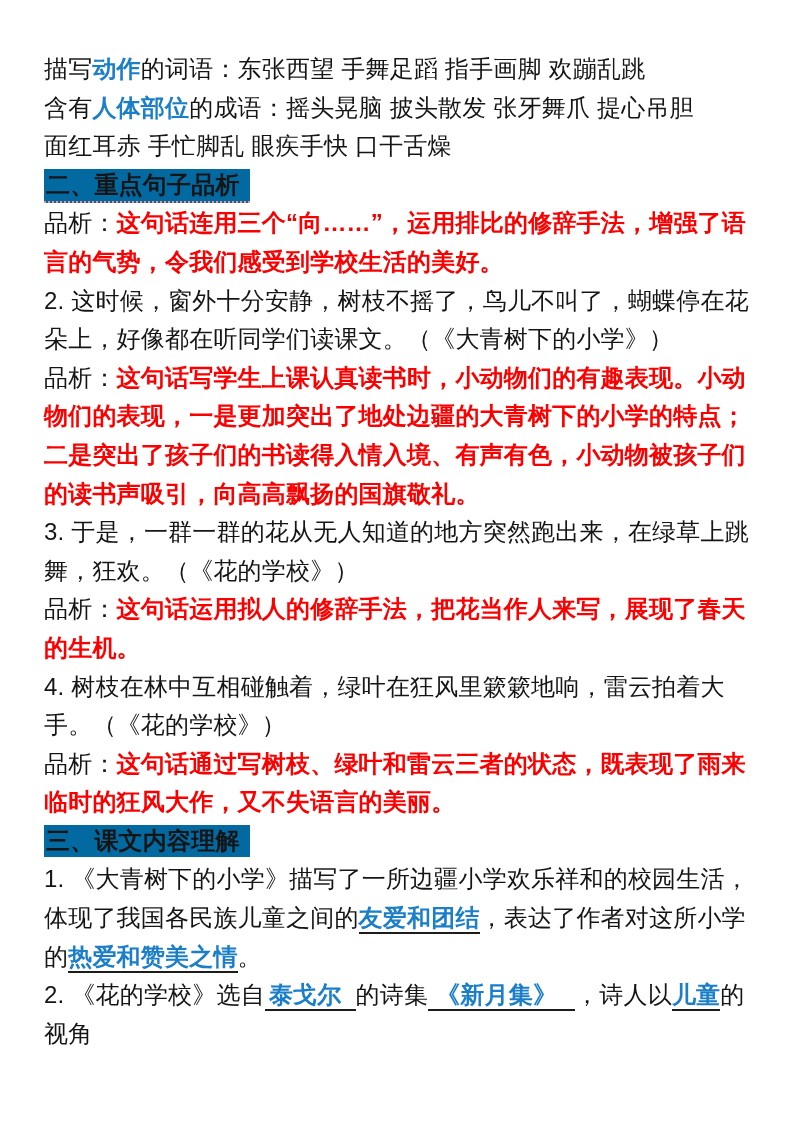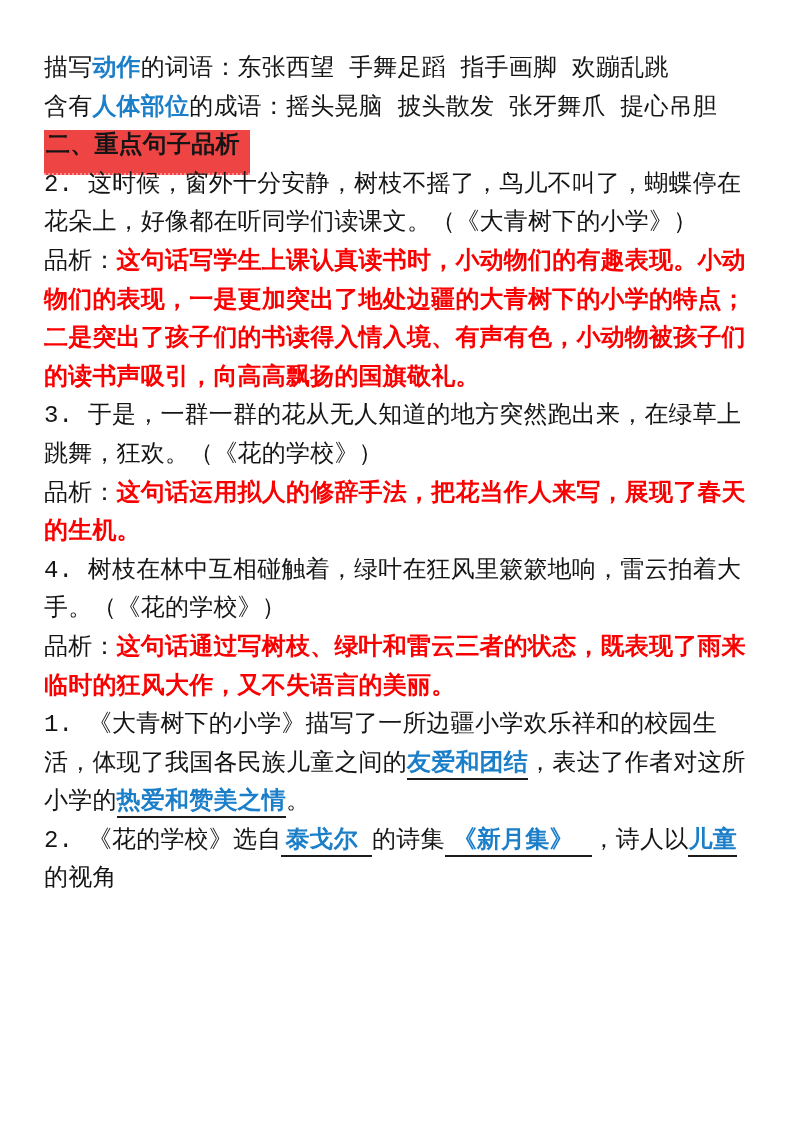--- a/index.html
+++ b/index.html
@@ -6,21 +6,21 @@
     margin: 0;
     padding: 0;
     background: #ffffff;
   }
   .page {
     position: relative;
     width: 793px;
     height: 1122px;
     background: #ffffff;
     overflow: hidden;
-    font-family: Liberation Mono, monospace;
+    font-family: Liberation Sans, sans-serif;
   }
   .doc-body {
     position: absolute;
     top: 50px;
     left: 44px;
     width: 708px;
     font-size: 24px;
     line-height: 38.6px;
     color: #151515;
     letter-spacing: 0.2px;
@@ -28,22 +28,22 @@
   p.para {
     margin: 0;
     padding: 0;
     text-align: left;
     word-break: break-all;
   }
   p.header-para {
     font-weight: 700;
   }
   .hl {
-    background: #ef4444;
-    padding: 2px 10px 14px 2px;
+    background: #0369a1;
+    padding: 2px 10px 3px 2px;
     color: #0a0a0a;
   }
   .hl.red-ul {
     border-bottom: 2px dotted #ff8f8f;
   }
   .run-plain  { color: #151515; }
   .run-blue   { color: #1b7ec8; font-weight: 700; }
   .run-red    { color: #fb0000; font-weight: 700; }
   .run-blank  {
     color: #1b7ec8;
@@ -52,23 +52,26 @@
     padding-bottom: 1px;
   }
 </style>
 </head>
 <body>
 
 <div class="page">
   <div class="doc-body">
       <p class="para"><span class="run-plain">描写</span><span class="run-blue">动作</span><span class="run-plain">的词语：东张西望 手舞足蹈 指手画脚 欢蹦乱跳</span></p>
       <p class="para"><span class="run-plain">含有</span><span class="run-blue">人体部位</span><span class="run-plain">的成语：摇头晃脑 披头散发 张牙舞爪 提心吊胆</span></p>
+      <p class="para"><span class="run-plain"> 面红耳赤 手忙脚乱 眼疾手快 口干舌燥</span></p>
       <p class="para header-para"><span class="hl red-ul"><span class="run-plain">二、重点句子品析</span></span></p>
+      <p class="para"><span class="run-plain">品析：</span><span class="run-red">这句话连用三个“向……”，运用排比的修辞手法，增强了语言的气势，令我们感受到学校生活的美好。</span></p>
       <p class="para"><span class="run-plain">2. 这时候，窗外十分安静，树枝不摇了，鸟儿不叫了，蝴蝶停在花朵上，好像都在听同学们读课文。（《大青树下的小学》）</span></p>
       <p class="para"><span class="run-plain">品析：</span><span class="run-red">这句话写学生上课认真读书时，小动物们的有趣表现。小动物们的表现，一是更加突出了地处边疆的大青树下的小学的特点；二是突出了孩子们的书读得入情入境、有声有色，小动物被孩子们的读书声吸引，向高高飘扬的国旗敬礼。</span></p>
       <p class="para"><span class="run-plain">3. 于是，一群一群的花从无人知道的地方突然跑出来，在绿草上跳舞，狂欢。（《花的学校》）</span></p>
       <p class="para"><span class="run-plain">品析：</span><span class="run-red">这句话运用拟人的修辞手法，把花当作人来写，展现了春天的生机。</span></p>
       <p class="para"><span class="run-plain">4. 树枝在林中互相碰触着，绿叶在狂风里簌簌地响，雷云拍着大手。（《花的学校》）</span></p>
       <p class="para"><span class="run-plain">品析：</span><span class="run-red">这句话通过写树枝、绿叶和雷云三者的状态，既表现了雨来临时的狂风大作，又不失语言的美丽。</span></p>
+      <p class="para header-para"><span class="hl"><span class="run-plain">三、课文内容理解</span></span></p>
       <p class="para"><span class="run-plain">1. 《大青树下的小学》描写了一所边疆小学欢乐祥和的校园生活，体现了我国各民族儿童之间的</span><span class="run-blank">友爱和团结</span><span class="run-plain">，表达了作者对这所小学的</span><span class="run-blank">热爱和赞美之情</span><span class="run-plain">。</span></p>
       <p class="para"><span class="run-plain">2. 《花的学校》选自</span><span class="run-blank" style="padding-right: 14px; padding-left: 4px;">泰戈尔</span><span class="run-plain">的诗集</span><span class="run-blank" style="padding-right: 18px; padding-left: 8px; margin-top: 28px;">《新月集》</span><span class="run-plain">，诗人以</span><span class="run-blank">儿童</span><span class="run-plain">的视角</span></p>
     </div>
 </div>
 
 </body></html>

